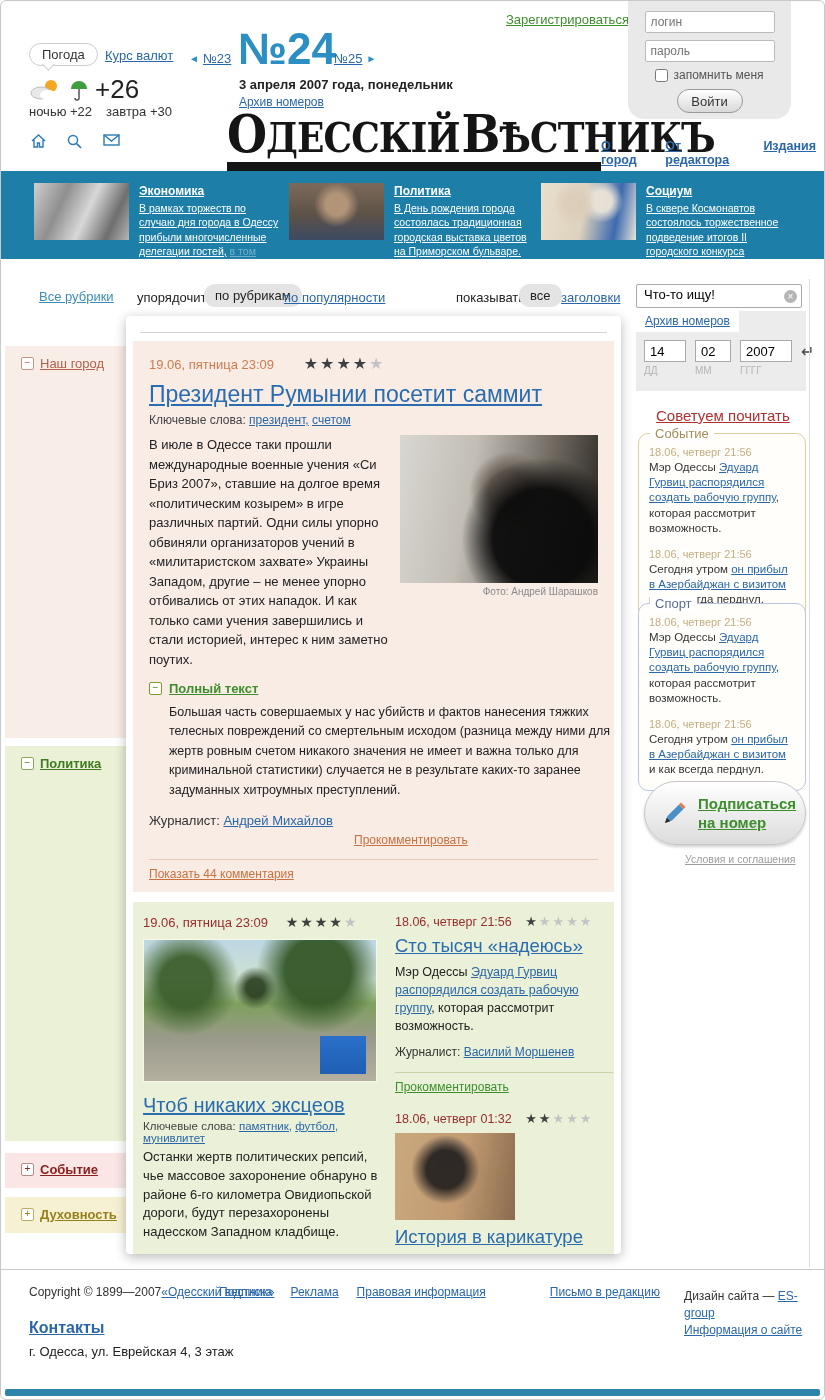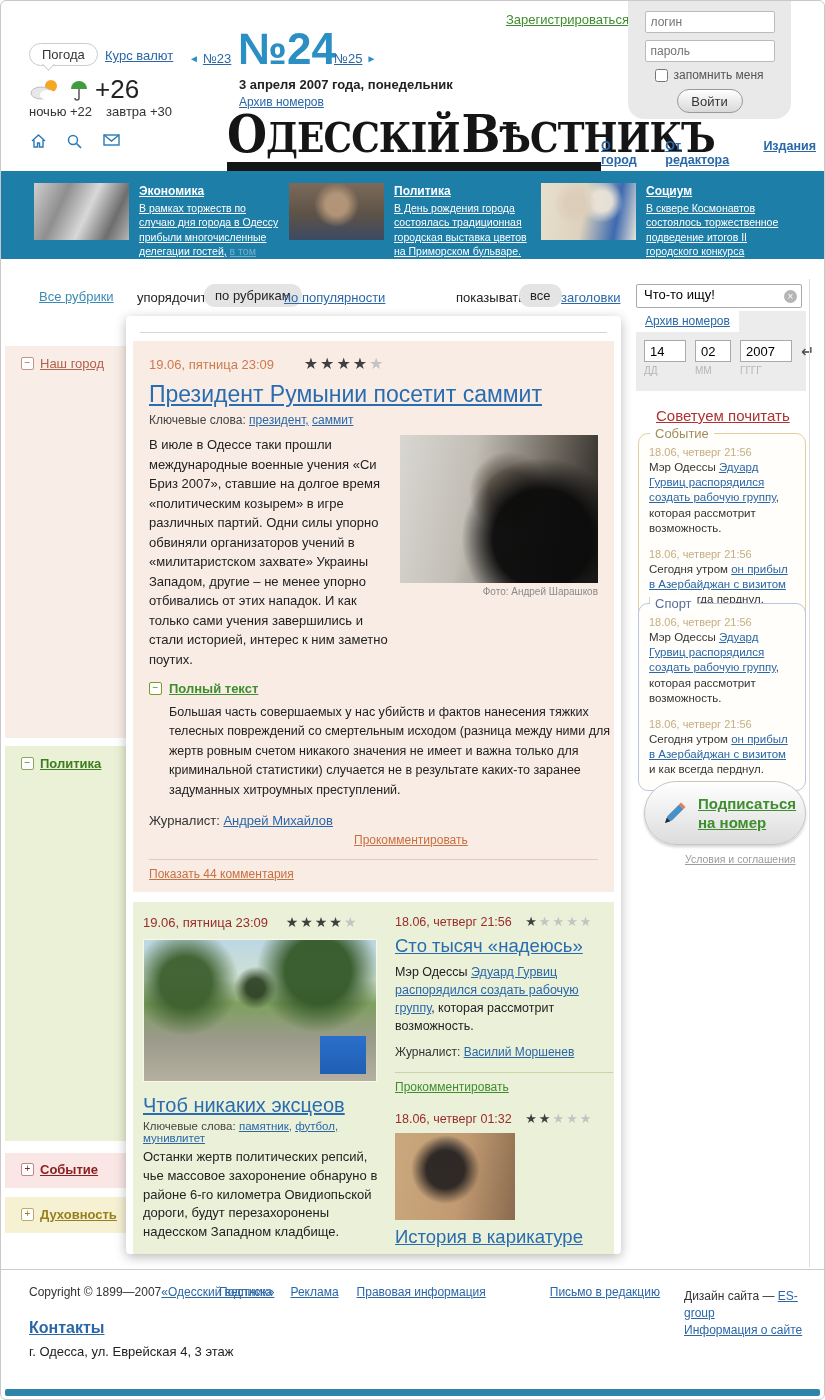--- a/index.html
+++ b/index.html
@@ -289,21 +289,21 @@
 
     <div class="sec sec-pink">
       <div class="meta">
         <span class="date-or">19.06, пятница 23:09</span>
         <span class="stars" style="margin-left:26px;font-size:16px;"><span class="st-on">★★★★</span><span class="st-off">★</span></span>
       </div>
       <span class="a-title">Президент Румынии посетит саммит</span>
       <div class="kw">
         <span>Ключевые слова:</span>
         <span class="lnk">президент,</span>
-        <span class="lnk">саммит</span>
+        <span class="lnk">счетом</span>
       </div>
       <div class="lead-row">
         <p class="lead">В июле в Одессе таки прошли международные военные учения «Си Бриз 2007», ставшие на долгое время «политическим козырем» в игре различных партий. Одни силы упорно обвиняли организаторов учений в «милитаристском захвате» Украины Западом, другие – не менее упорно отбивались от этих нападок. И как только сами учения завершились и стали историей, интерес к ним заметно поутих.</p>
         <div style="margin-left:auto;width:198px;">
           <div class="ph ph-main"></div>
           <div class="ph-cap">Фото: Андрей Шарашков</div>
         </div>
       </div>
       <div class="toggle-row">
         <span class="tbox">−</span>

